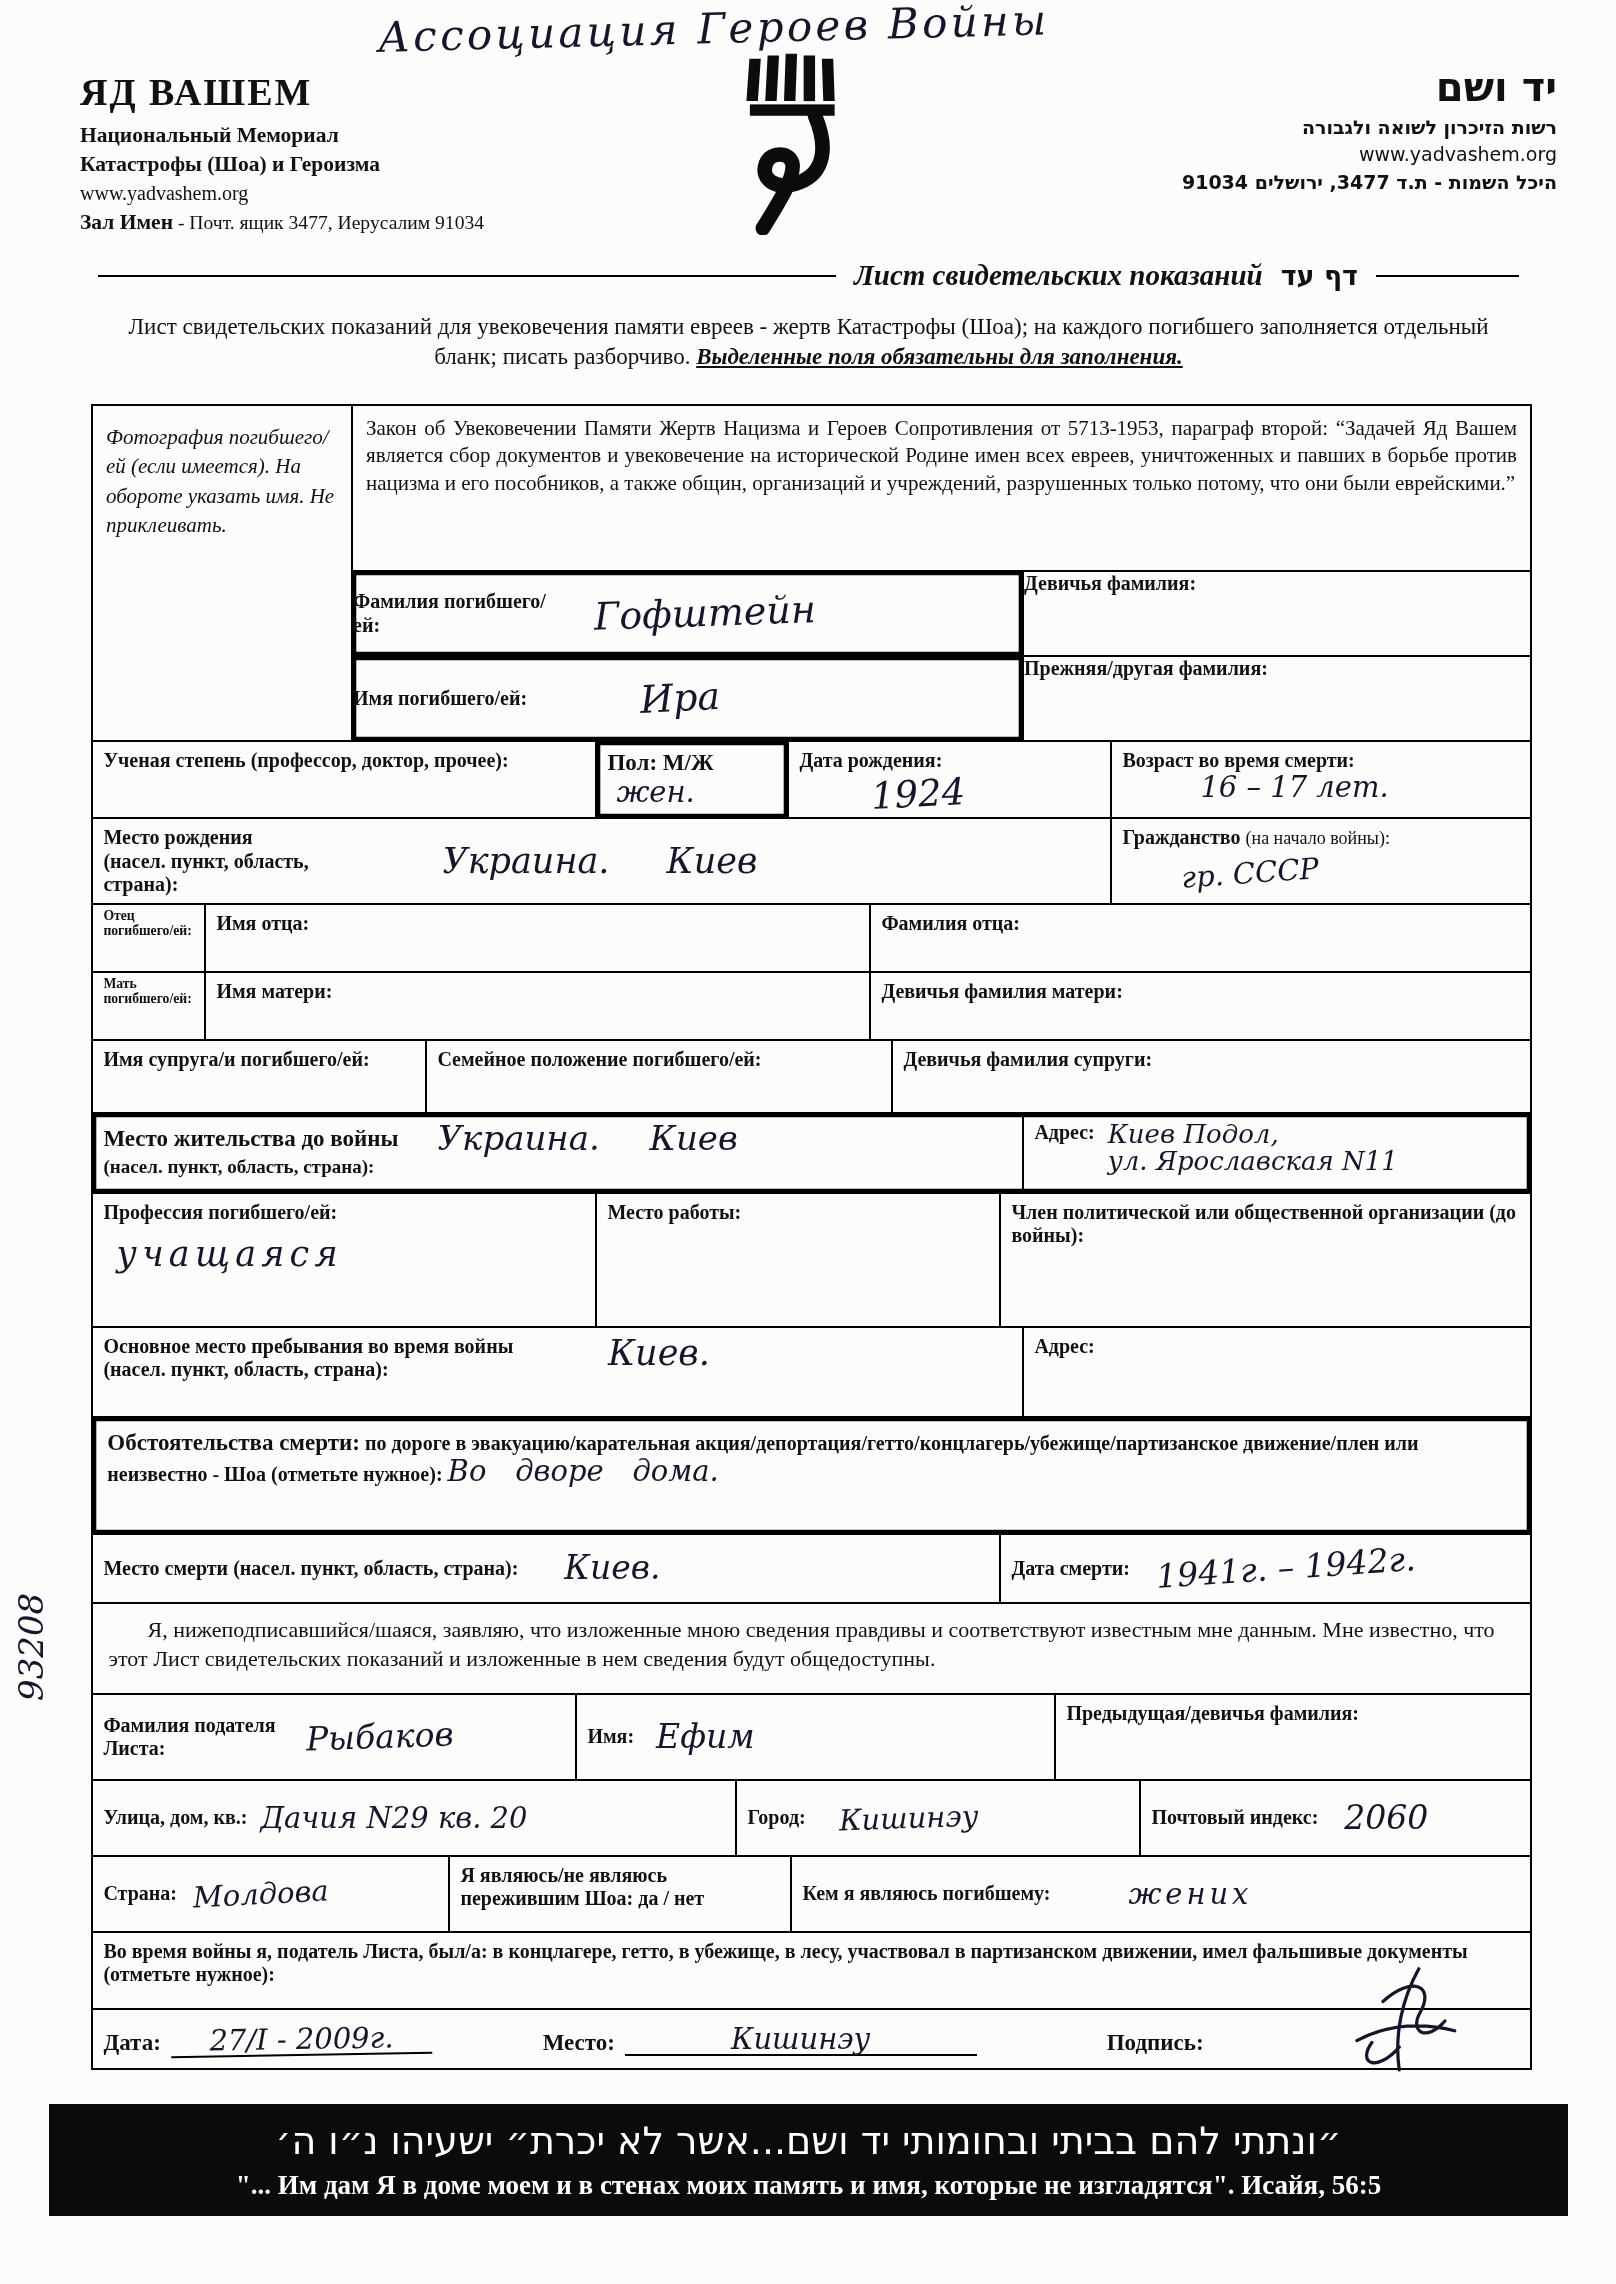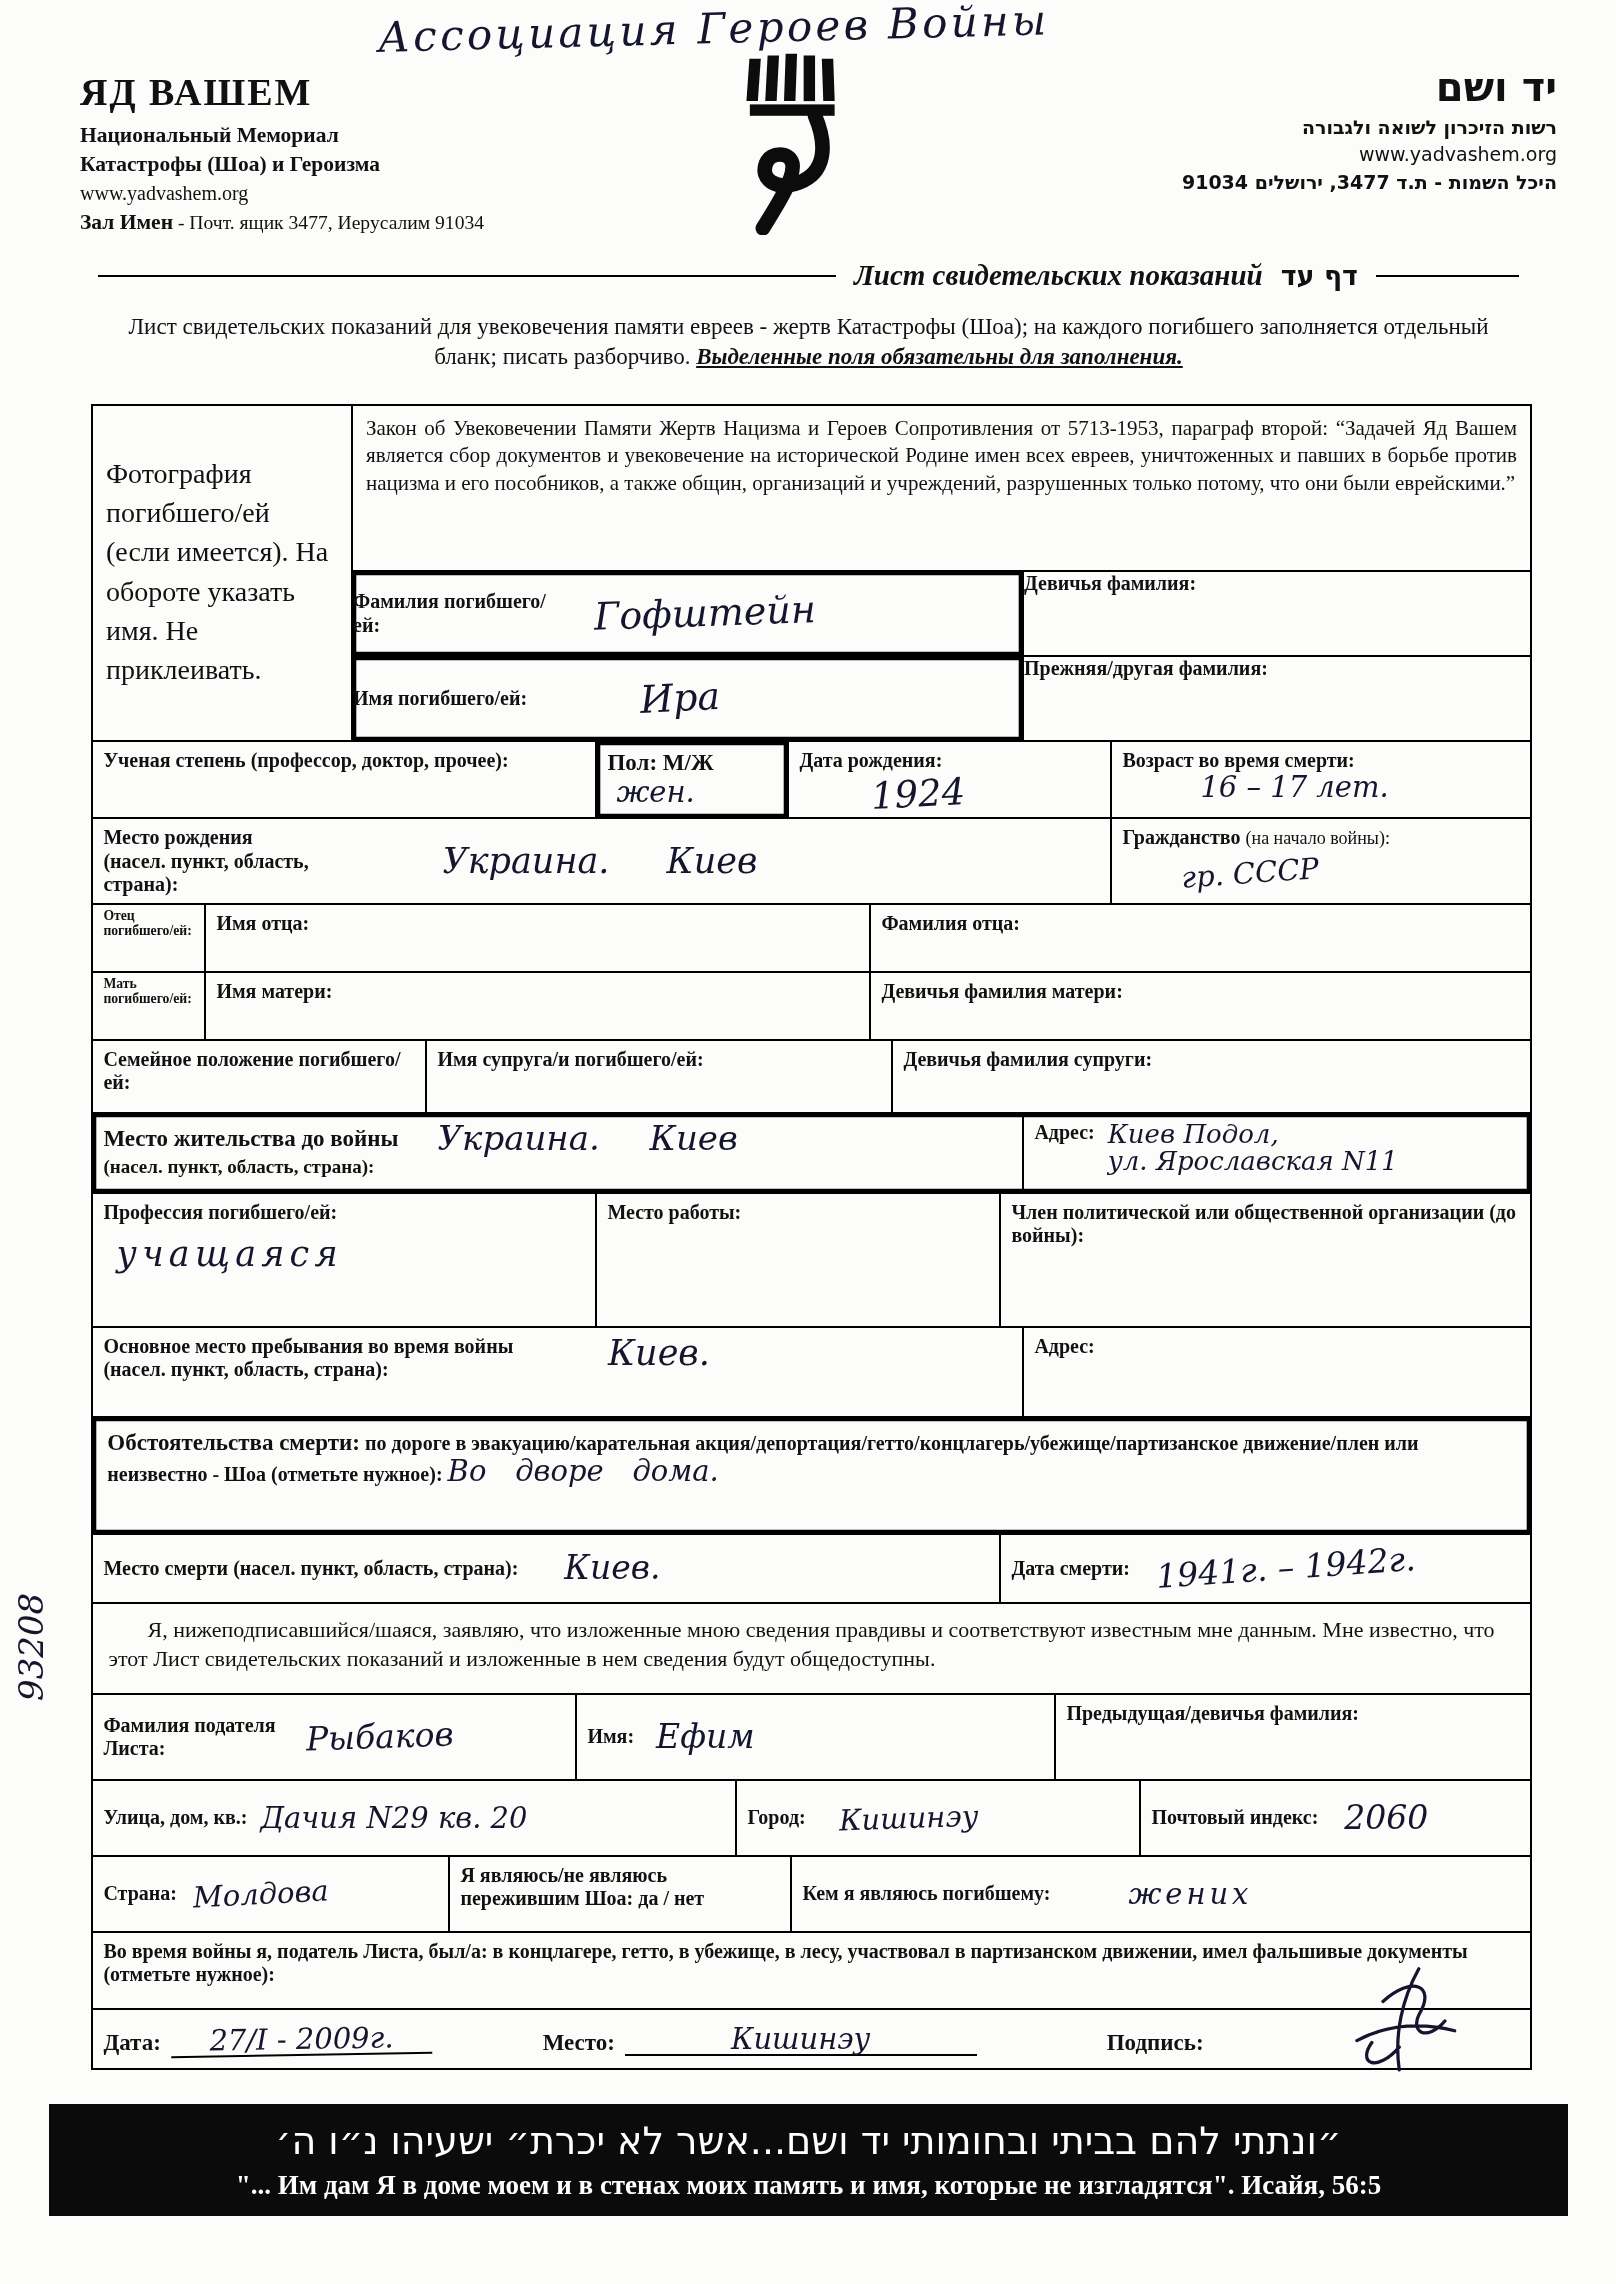--- a/index.html
+++ b/index.html
@@ -71,21 +71,21 @@
   .rM{grid-template-columns:642px 404px 391px;min-height:76px;}
   .rN{grid-template-columns:355px 342px 740px;min-height:76px;}
   .rO{grid-template-columns:1fr;min-height:77px;}
   .rP{grid-template-columns:1fr;min-height:60px;}
   .mand{box-shadow:inset 0 0 0 3.3px #000;}
 
   .lab{font-weight:bold;font-size:20px;line-height:1.18;}
   .lead{font-size:23px;}
   .side{font-size:13.7px;font-weight:bold;line-height:1.12;padding-top:2.6px;}
   .law-text{font-size:21px;line-height:1.3;text-align:justify;padding:9px 13px;}
-  .photo-note{font-size:28px;line-height:1.4;padding:48px 13px 0 13px;}
+  .photo-note{font-size:21px;line-height:1.4;padding:17px 13px 0 13px;font-style:italic;}
   .decl{font-size:22px;line-height:1.35;padding:10.4px 15.6px;}
   .flexc{display:flex;align-items:center;}
   .uline{border-bottom:2px solid #000;display:inline-block;text-align:center;}
 
   
   .footer{position:absolute;left:49px;top:2104px;width:1519px;height:112px;background:#0b0b0b;
           color:#fff;display:flex;flex-direction:column;justify-content:center;align-items:center;gap:7.8px;}
   .f-he{font-family:"DejaVu Sans",sans-serif;font-size:38px;font-weight:normal;direction:rtl;}
   .f-ru{font-size:27px;font-weight:bold;}
 </style>
@@ -210,24 +210,24 @@
       <div class="c">
         <span class="lab">Имя матери:</span>
       </div>
       <div class="c">
         <span class="lab">Девичья фамилия матери:</span>
       </div>
     </div>
 
     <div class="r rE">
       <div class="c">
+        <span class="lab">Имя супруга/и погибшего/ей:</span>
+      </div>
+      <div class="c">
         <span class="lab">Семейное положение погибшего/ей:</span>
-      </div>
-      <div class="c">
-        <span class="lab">Имя супруга/и погибшего/ей:</span>
       </div>
       <div class="c">
         <span class="lab">Девичья фамилия супруги:</span>
       </div>
     </div>
 
     <div class="r rF mand">
       <div class="c">
         <div class="flexc">
           <span class="lab lead">Место жительства до войны</span>

